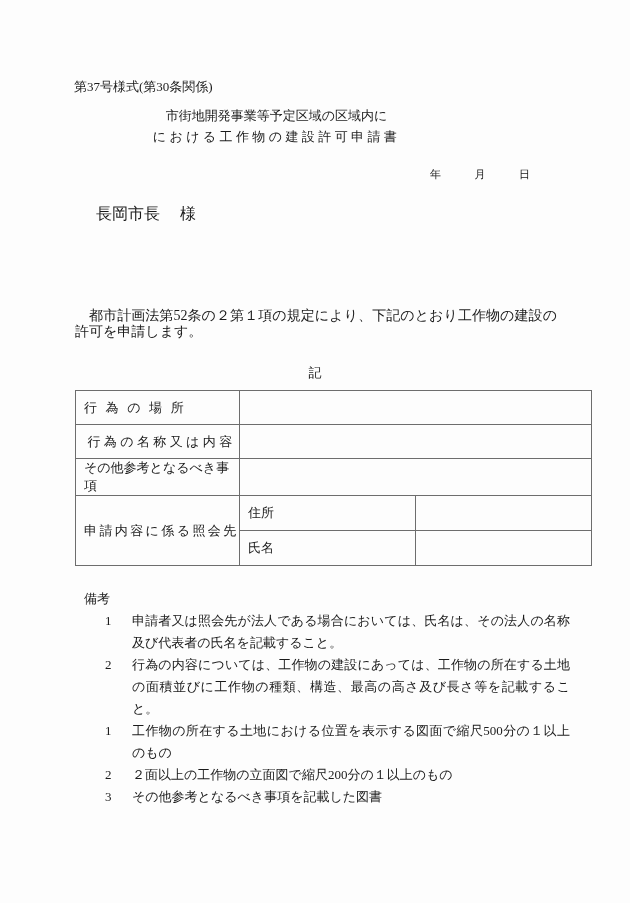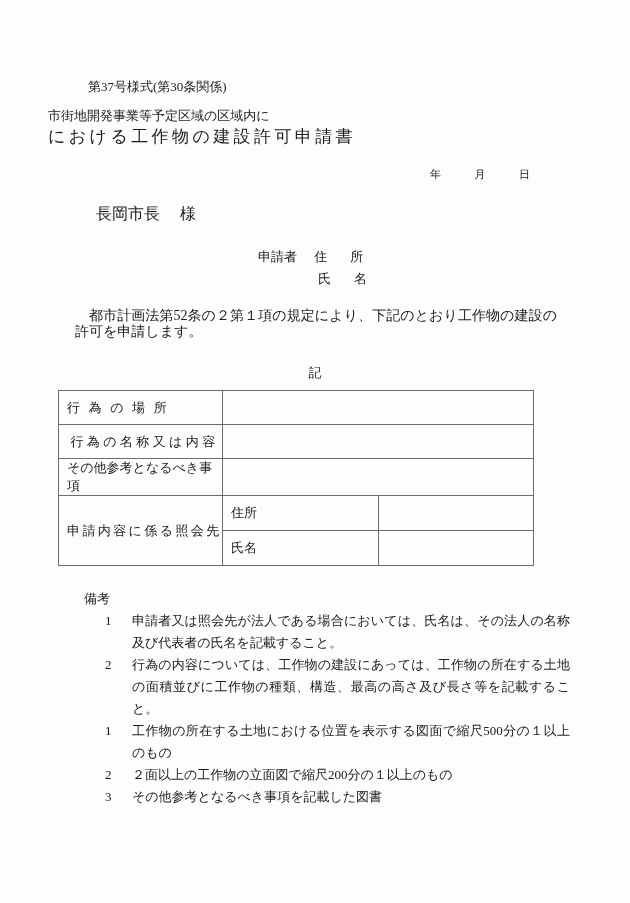--- a/index.html
+++ b/index.html
@@ -20,43 +20,43 @@
     position: absolute;
     left: 0; top: 0;
     width: 630px;
     height: 903px;
     background: #fdfdfd;
   }
 
   
   .form-number {
     position: absolute;
-    left: 88px;
+    left: 74px;
     top: 78px;
     font-size: 13px;
     line-height: 18px;
     white-space: nowrap;
   }
 
   
   .title-block {
     position: absolute;
     left: 0;
     top: 105px;
     width: 505px;
-    text-align: left;
+    text-align: center;
   }
   .title-line-1 {
     font-size: 13px;
     line-height: 21px;
     padding-left: 48px;
     white-space: nowrap;
   }
   .title-line-2 {
-    font-size: 17px;
+    font-size: 13px;
     line-height: 21px;
     padding-left: 48px;
     letter-spacing: 3.4px;
     white-space: nowrap;
   }
 
   
   .date-line {
     position: absolute;
     left: 430px;
@@ -112,23 +112,23 @@
     width: 630px;
     text-align: center;
     font-size: 13px;
     line-height: 18px;
     padding-left: -4px;
   }
 
   
   .form-table {
     position: absolute;
-    left: 58px;
+    left: 75px;
     top: 390px;
-    width: 476px;
+    width: 517px;
     border-collapse: collapse;
     table-layout: fixed;
   }
   .form-table td {
     border: 1px solid #6d6d6d;
     font-size: 13px;
     padding: 0 0 0 8px;
     vertical-align: middle;
     line-height: 18px;
   }
@@ -209,29 +209,20 @@
     <span>月</span>
     <span class="gap"></span>
     <span>日</span>
   </div>
 
   <div class="addressee">
     <span>長岡市長</span>
     <span class="sama">様</span>
   </div>
 
-  <div class="applicant">
-    <div class="row-1">
-      <span class="label">申請者</span>
-      <span class="field">住　所</span>
-    </div>
-    <div class="row-2">
-      <span class="field">氏　名</span>
-    </div>
-  </div>
 
   <div class="body-para">都市計画法第52条の２第１項の規定により、下記のとおり工作物の建設の許可を申請します。</div>
 
   <div class="ki">記</div>
 
   <table class="form-table">
     <tbody>
       <tr class="row-main">
         <td class="col-label lbl-spread-wide">行為の場所</td>
         <td class="blank-cell" colspan="2"></td>

